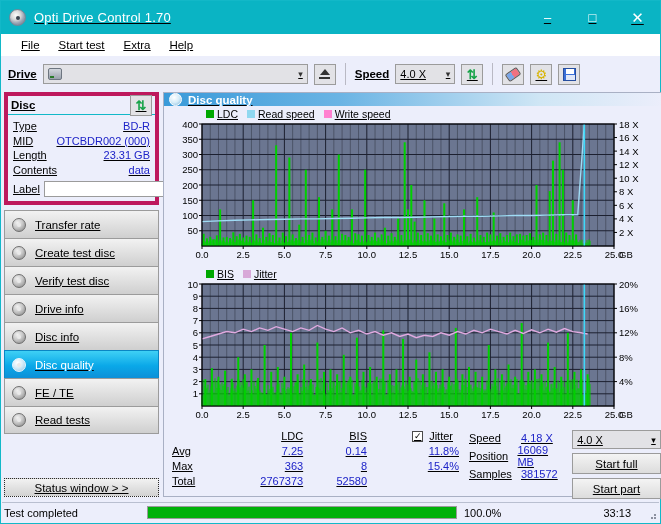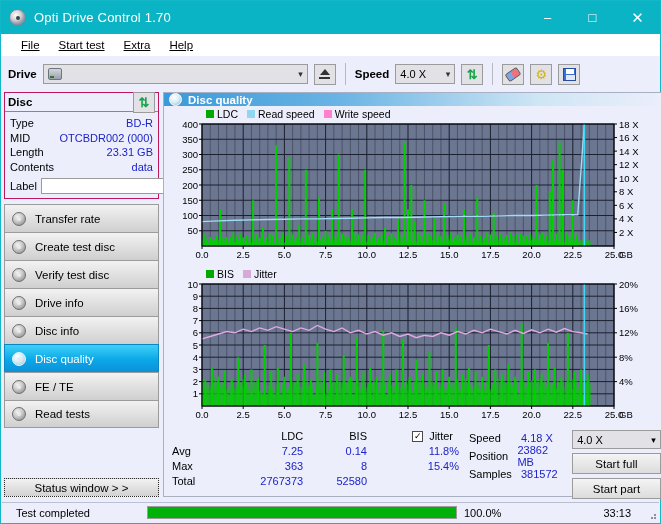--- a/index.html
+++ b/index.html
@@ -8,20 +8,21 @@
     font-family:"Liberation Sans", sans-serif;
     font-size:11px;
     background:#eef0fb;
     color:#000;
   }
   #app{
     position:relative;width:661px;height:524px;
     background:#eceefb;
     border:1px solid #12b8c8;
     box-sizing:border-box;
+    text-decoration:underline;
   }
   
   .titlebar{
     height:33px;background:#0ab4c4;display:flex;align-items:center;
     padding-left:8px;box-sizing:border-box;
   }
   .title-icon{
     width:17px;height:17px;border-radius:50%;
     background:radial-gradient(circle at 40% 35%,#fdfdfd 0%,#d8d8d8 35%,#9aa4b4 60%,#5f6b7d 100%);
     border:1px solid #7b8696;box-sizing:border-box;margin-right:8px;position:relative;
@@ -80,21 +81,21 @@
     width:13px;height:13px;background:#3a6fd8;border:1px solid #274e9e;
     position:relative;box-sizing:border-box;
   }
   .floppy:before{content:"";position:absolute;left:2px;top:0;width:8px;height:5px;background:#fff;}
   .floppy:after{content:"";position:absolute;left:2px;bottom:0;width:9px;height:5px;background:#dfe7f8;}
   
   .body{display:flex;padding:0 3px;box-sizing:border-box;height:405px;}
   
   .sidebar{width:155px;flex:none;display:flex;flex-direction:column;}
   .panel{
-    background:#eceefb;border:1px solid #be185d;box-sizing:border-box;
+    background:#eceefb;border:4px solid #be185d;box-sizing:border-box;
   }
   .disc-head{
     height:19px;display:flex;align-items:center;padding:0 3px;
     border-bottom:1px solid #12b8c8;box-sizing:border-box;
   }
   .disc-head .t{font-weight:bold;font-size:11.5px;}
   .disc-head .btn{margin-left:auto;}
   .disc-rows{padding:4px 5px 3px 5px;}
   .drow{display:flex;justify-content:space-between;font-size:11px;line-height:14.5px;}
   .drow .k{color:#000;}
@@ -186,21 +187,21 @@
   .sr-btn{
     height:21px;background:linear-gradient(#f4f4f4,#dcdcdc);border:1px solid #9b9b9b;
     display:flex;align-items:center;justify-content:center;font-size:11.5px;box-sizing:border-box;
   }
   
   .statusbar{
     position:absolute;left:1px;right:1px;bottom:1px;height:20px;
     background:#eceefb;border-top:1px solid #b9bfd0;
     display:flex;align-items:center;font-size:11px;box-sizing:border-box;
   }
-  .sb-msg{width:145px;padding-left:14px;box-sizing:border-box;}
+  .sb-msg{width:145px;padding-left:2px;box-sizing:border-box;}
   .sb-prog{
     width:310px;height:13px;background:#fff;border:1px solid #9b9b9b;box-sizing:border-box;position:relative;
   }
   .sb-prog .fill{position:absolute;left:0;top:0;bottom:0;width:100%;background:#00b10a;}
   .sb-pct{width:80px;text-align:left;padding-left:7px;box-sizing:border-box;}
   .sb-time{flex:1;text-align:right;padding-right:28px;box-sizing:border-box;}
   .grip{position:absolute;right:3px;bottom:3px;width:9px;height:9px;}
   .grip i{position:absolute;width:2px;height:2px;background:#8b90a0;}
 </style>
 </head>
@@ -1610,21 +1611,21 @@
         </div>
 
         <div class="stat-right">
           <div class="sr-labels">
             <div class="srrow">
               <span class="k">Speed</span>
               <span class="v">4.18 X</span>
             </div>
             <div class="srrow" style="height:20px">
               <span class="k">Position</span>
-              <span class="v">23862 MB</span>
+              <span class="v">16069 MB</span>
             </div>
             <div class="srrow">
               <span class="k">Samples</span>
               <span class="v">381572</span>
             </div>
           </div>
           <div class="sr-btns">
             <div class="sr-combo">
               <span>4.0 X</span>
               <span class="chev" style="margin-left:auto;font-size:9px">▾</span>

